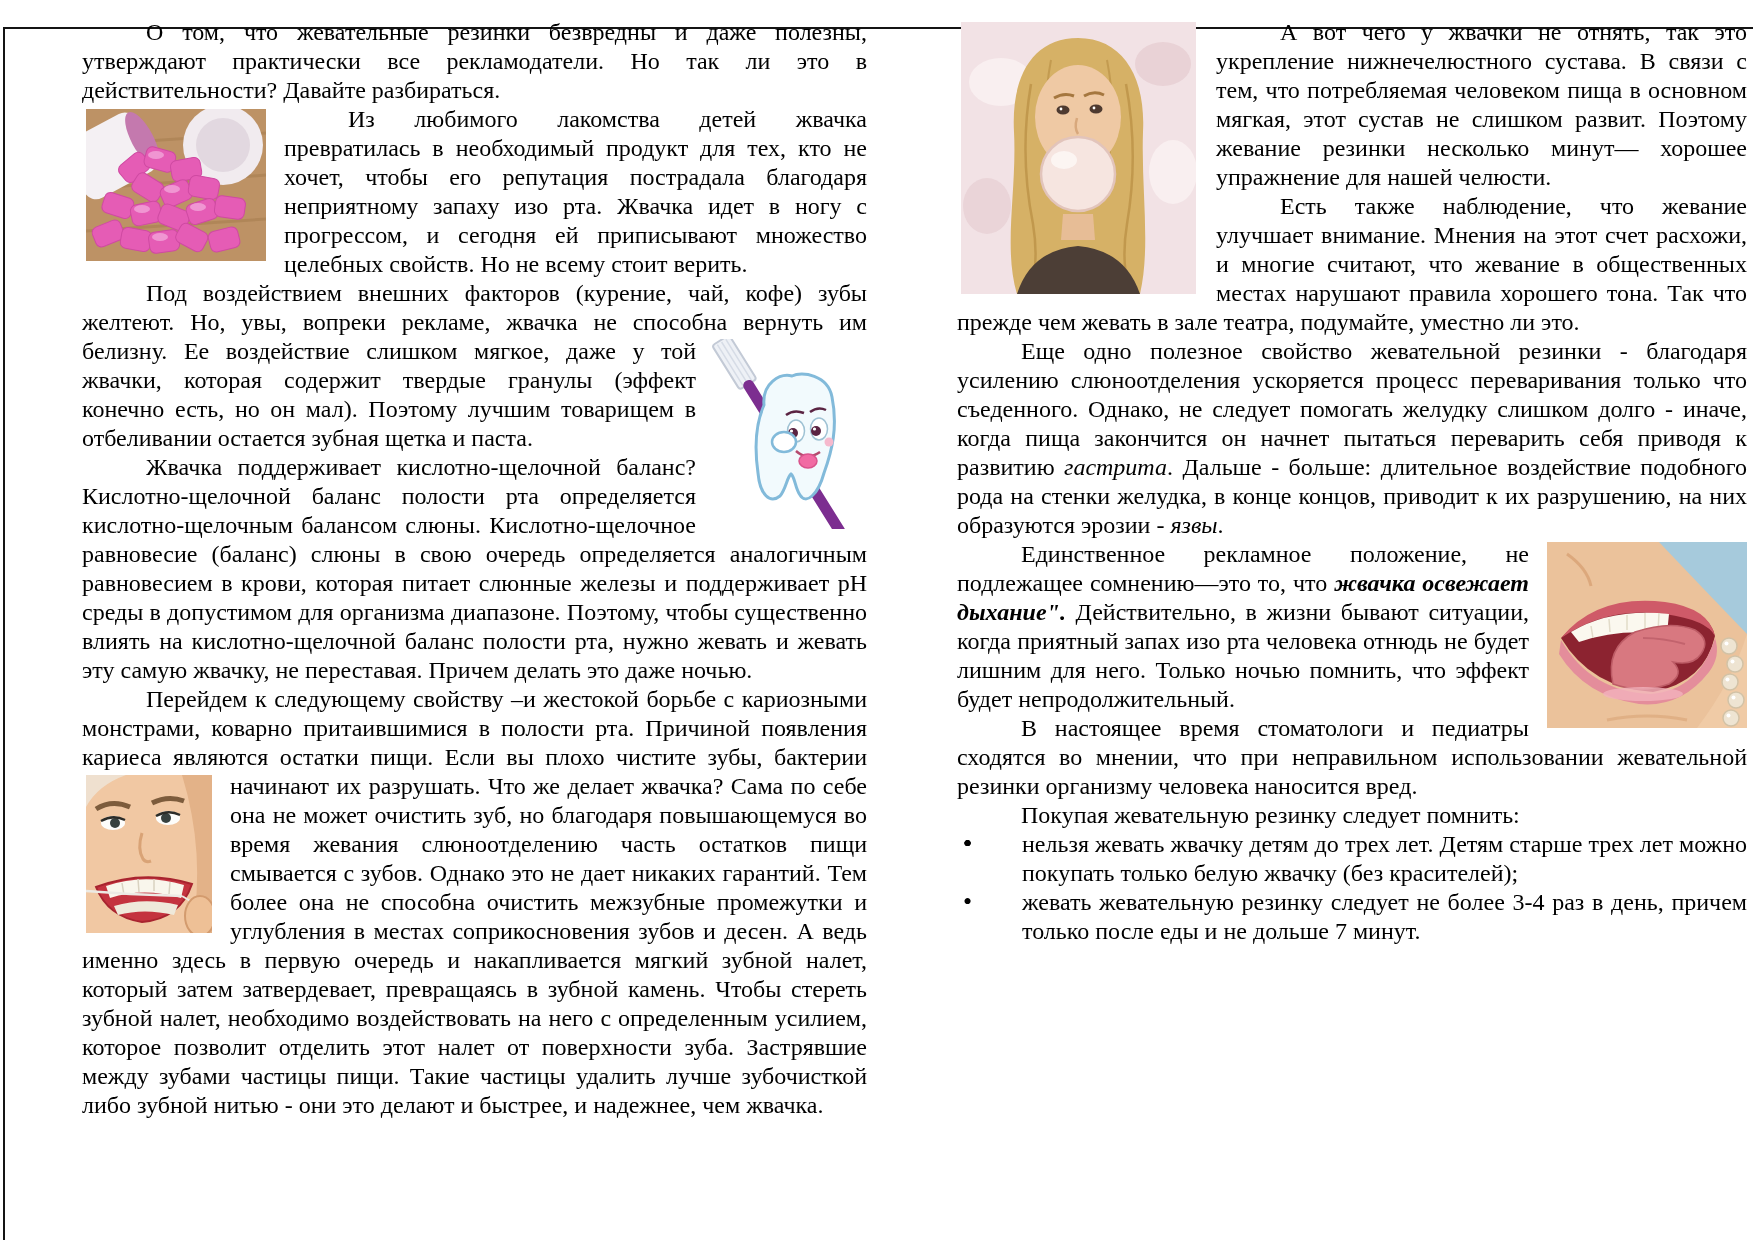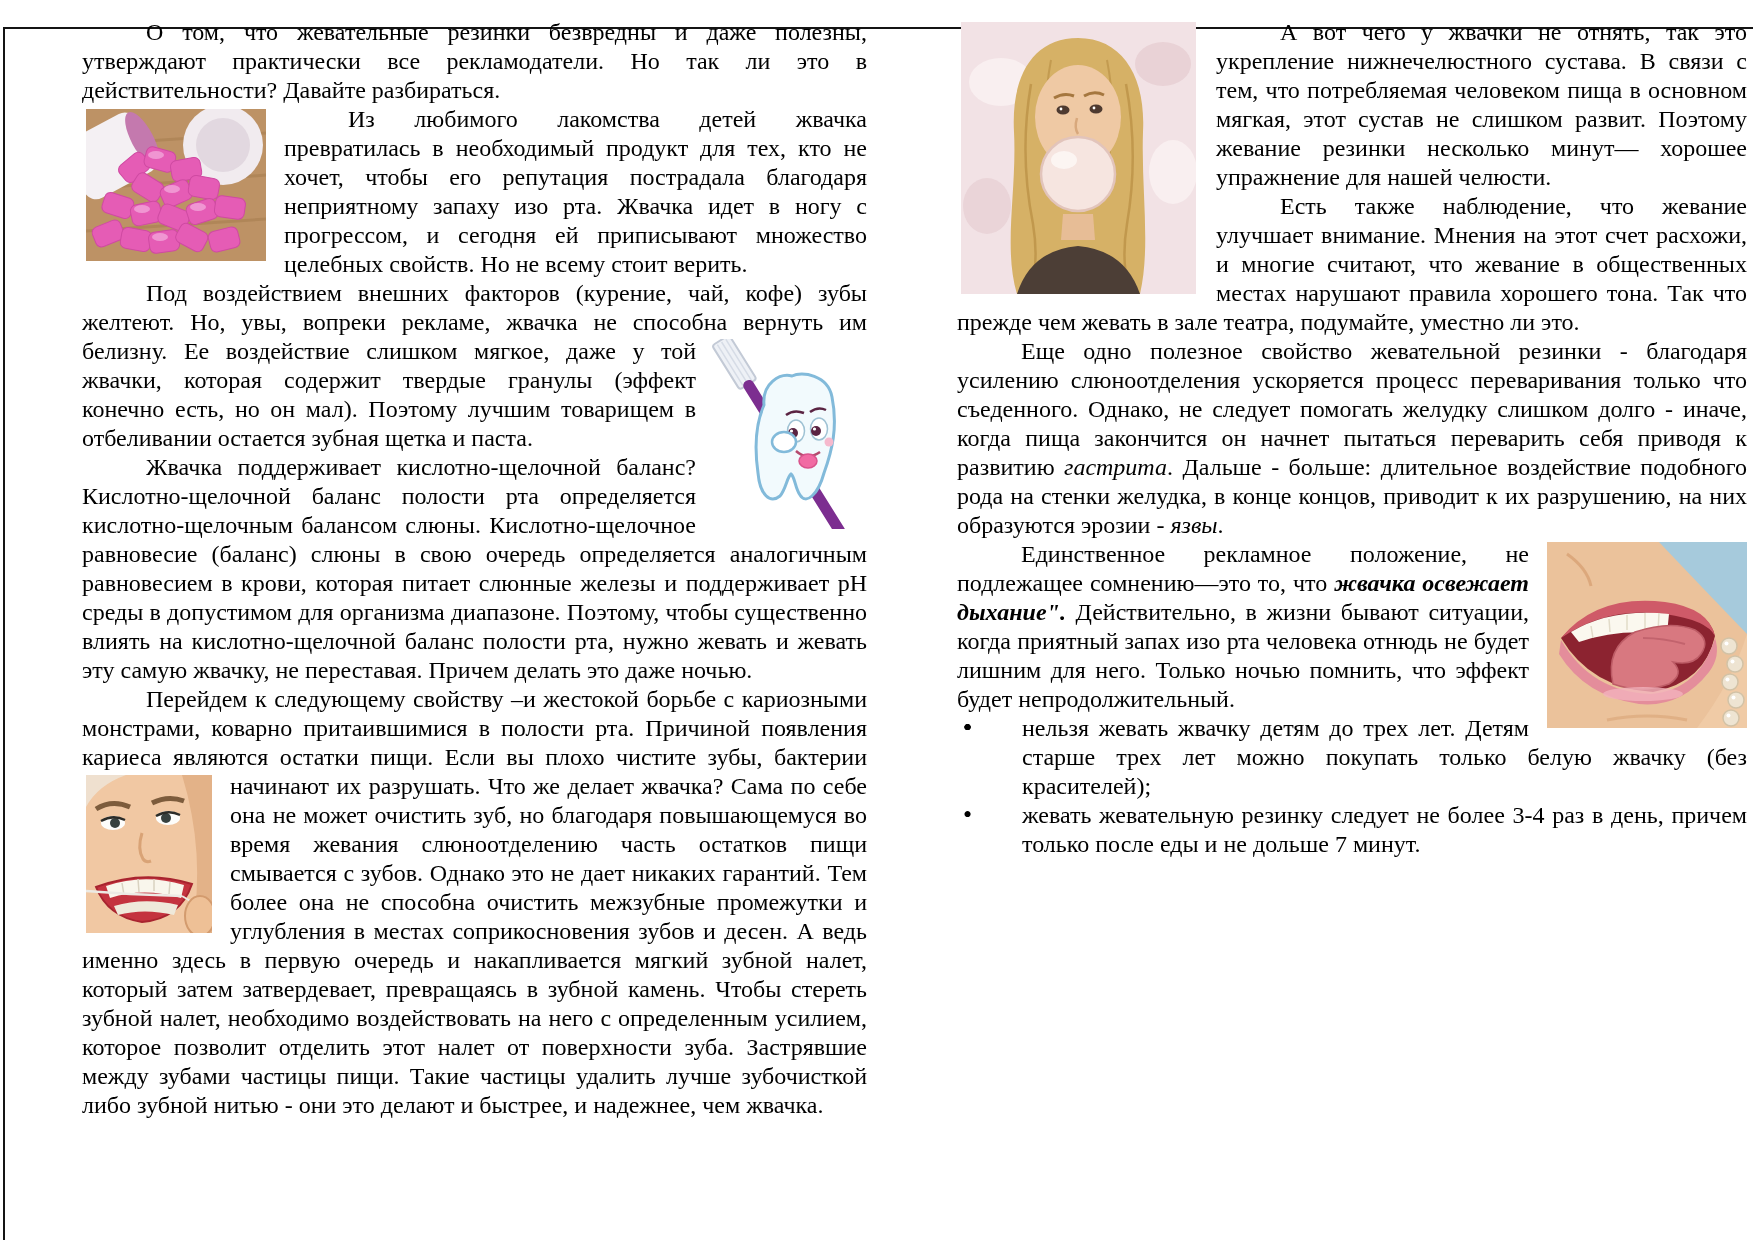--- a/index.html
+++ b/index.html
@@ -218,21 +218,23 @@
           <g fill="#ffffff">
             <circle cx="179.5" cy="101.5" r="2"></circle>
             <circle cx="185.5" cy="119.5" r="2"></circle>
             <circle cx="180.5" cy="137.5" r="2"></circle>
             <circle cx="186.5" cy="155.5" r="2"></circle>
             <circle cx="181.5" cy="173.5" r="2"></circle>
           </g>
         </svg>
       </span><span>Единственное рекламное положение, не подлежащее сомнению—это то, что </span><span class="bi">жвачка освежает дыхание".</span><span> Действительно, в жизни бывают ситуации, когда приятный запах изо рта человека отнюдь не будет лишним для него. Только ночью помнить, что эффект будет непродолжительный.</span></p>
 
-
+      <p class="para sp-r2"><span>В настоящее время стоматологи и педиатры сходятся во мнении, что при неправильном использовании жевательной резинки организму человека наносится вред.</span></p>
+
+      <p class="para"><span>Покупая жевательную резинку следует помнить:</span></p>
 
       <ul class="blist">
         <li><span class="mark">•</span></li>
         <li><span class="mark">•</span></li>
         <li><span class="mark">•</span><span>нельзя жевать жвачку детям до трех лет. Детям старше трех лет можно покупать только белую жвачку (без красителей);</span></li>
         <li><span class="mark">•</span><span>жевать жевательную резинку следует не более 3-4 раз в день, причем только после еды и не дольше 7 минут.</span></li>
       </ul>
 
     </div>
   </div>

